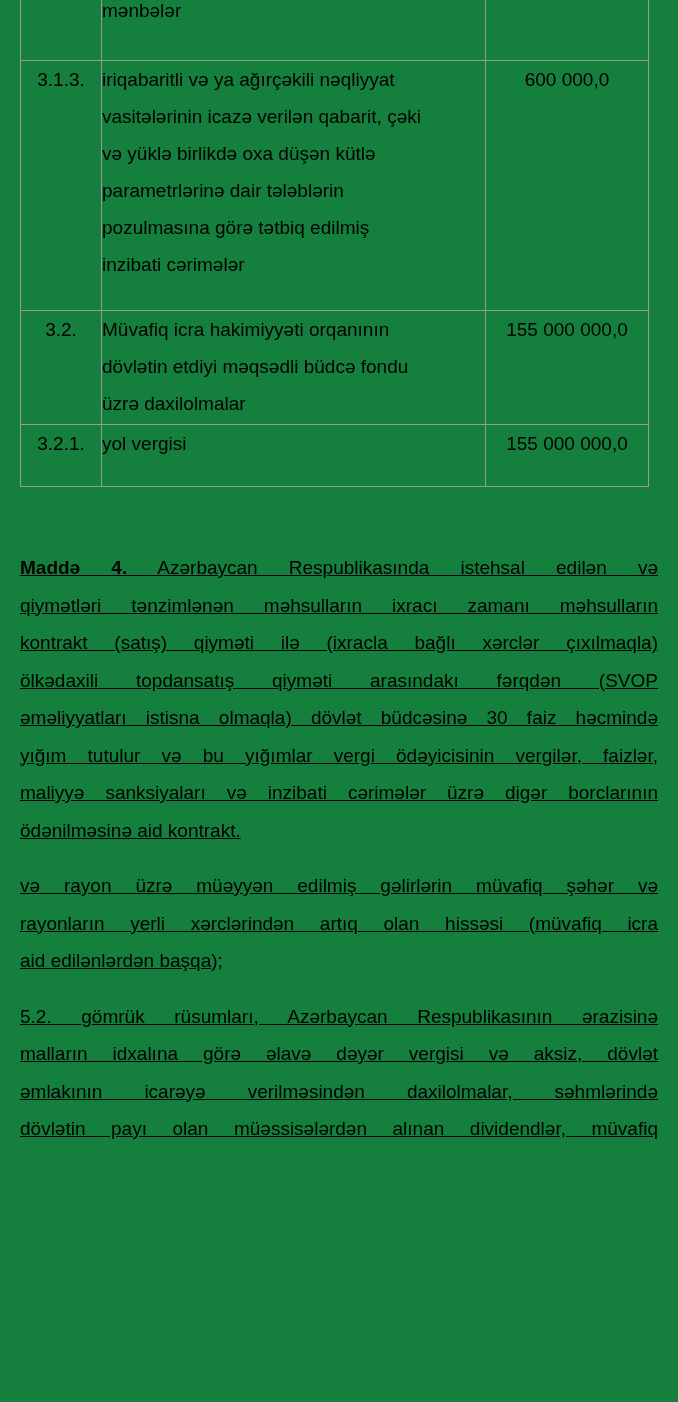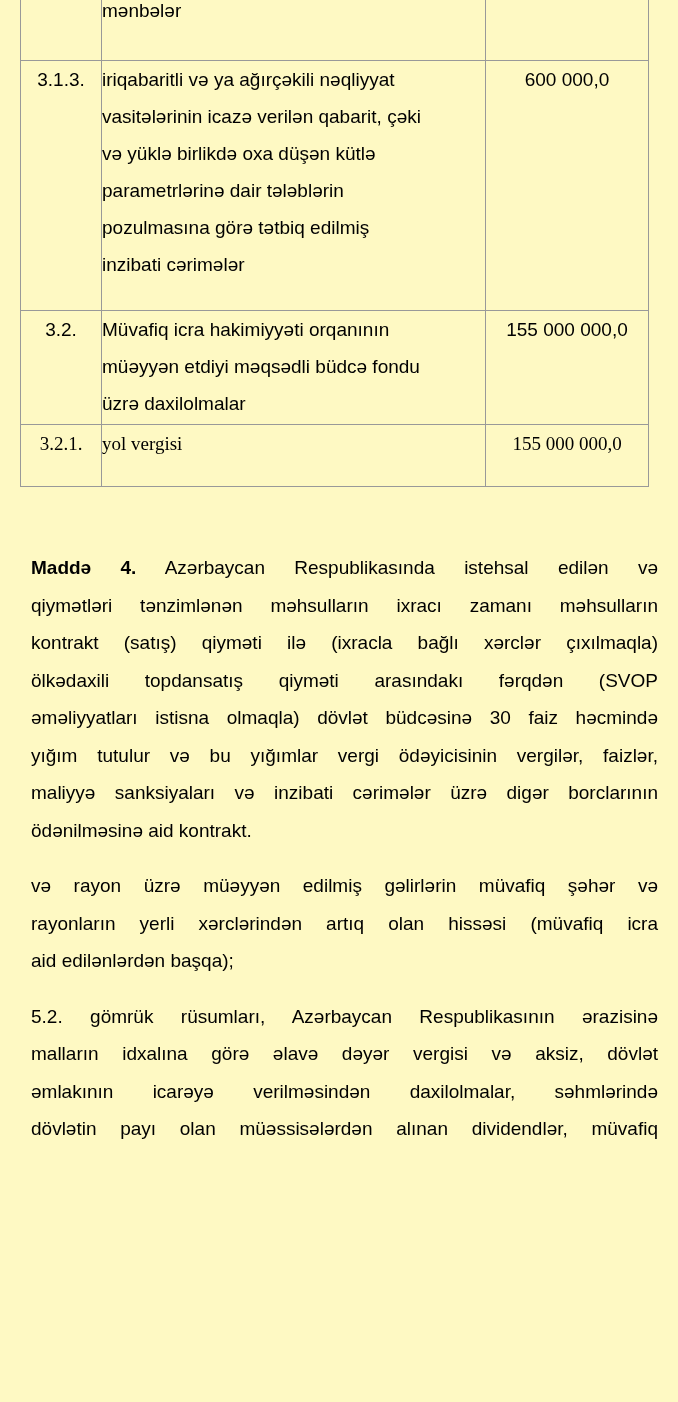--- a/index.html
+++ b/index.html
@@ -1,21 +1,21 @@
 <!DOCTYPE html>
 <html><head>
 <meta charset="utf-8">
 <style>
   html, body { margin: 0; padding: 0; background: #ffffff; }
   .page {
     position: relative;
     width: 678px;
     height: 1402px;
     overflow: hidden;
-    background: #fef9c3;
+    background: #15803d;
     color: #000000;
     font-family: "Liberation Sans", "DejaVu Sans", sans-serif;
     font-size: 19px;
   }
   .table-wrap {
     position: absolute;
     left: 20px;
     top: -45px;
   }
   table.budget-table {
@@ -49,21 +49,21 @@
     text-align: center;
     padding-top: 6px;
     line-height: 37px;
   }
   .paragraphs {
     position: absolute;
     left: 20px;
     top: 549px;
     width: 638px;
   }
-  .para { margin: 0 0 18px 11px; }
+  .para { margin: 0 0 18px 0; text-decoration: underline; }
   .para .line {
     line-height: 37.5px;
     text-align: justify;
     text-align-last: justify;
   }
   .para .line.last {
     text-align-last: left;
   }
   .bold { font-weight: bold; }
 </style>
@@ -96,26 +96,26 @@
               <div class="cell-line">parametrlərinə dair tələblərin</div>
               <div class="cell-line">pozulmasına görə tətbiq edilmiş</div>
               <div class="cell-line">inzibati cərimələr</div>
             </td>
             <td class="amount-cell">600 000,0</td>
           </tr>
           <tr style="height: 114px;">
             <td class="code-cell">3.2.</td>
             <td class="desc-cell">
               <div class="cell-line">Müvafiq icra hakimiyyəti orqanının</div>
-              <div class="cell-line">müəyyən etdiyi məqsədli büdcə fondu</div>
+              <div class="cell-line">dövlətin etdiyi məqsədli büdcə fondu</div>
               <div class="cell-line">üzrə daxilolmalar</div>
             </td>
             <td class="amount-cell">155 000 000,0</td>
           </tr>
-          <tr style="height: 62px; font-family: Liberation Serif, serif;">
+          <tr style="height: 62px;">
             <td class="code-cell">3.2.1.</td>
             <td class="desc-cell">
               <div class="cell-line">yol vergisi</div>
             </td>
             <td class="amount-cell">155 000 000,0</td>
           </tr>
         </tbody>
     </table>
   </div>
 

